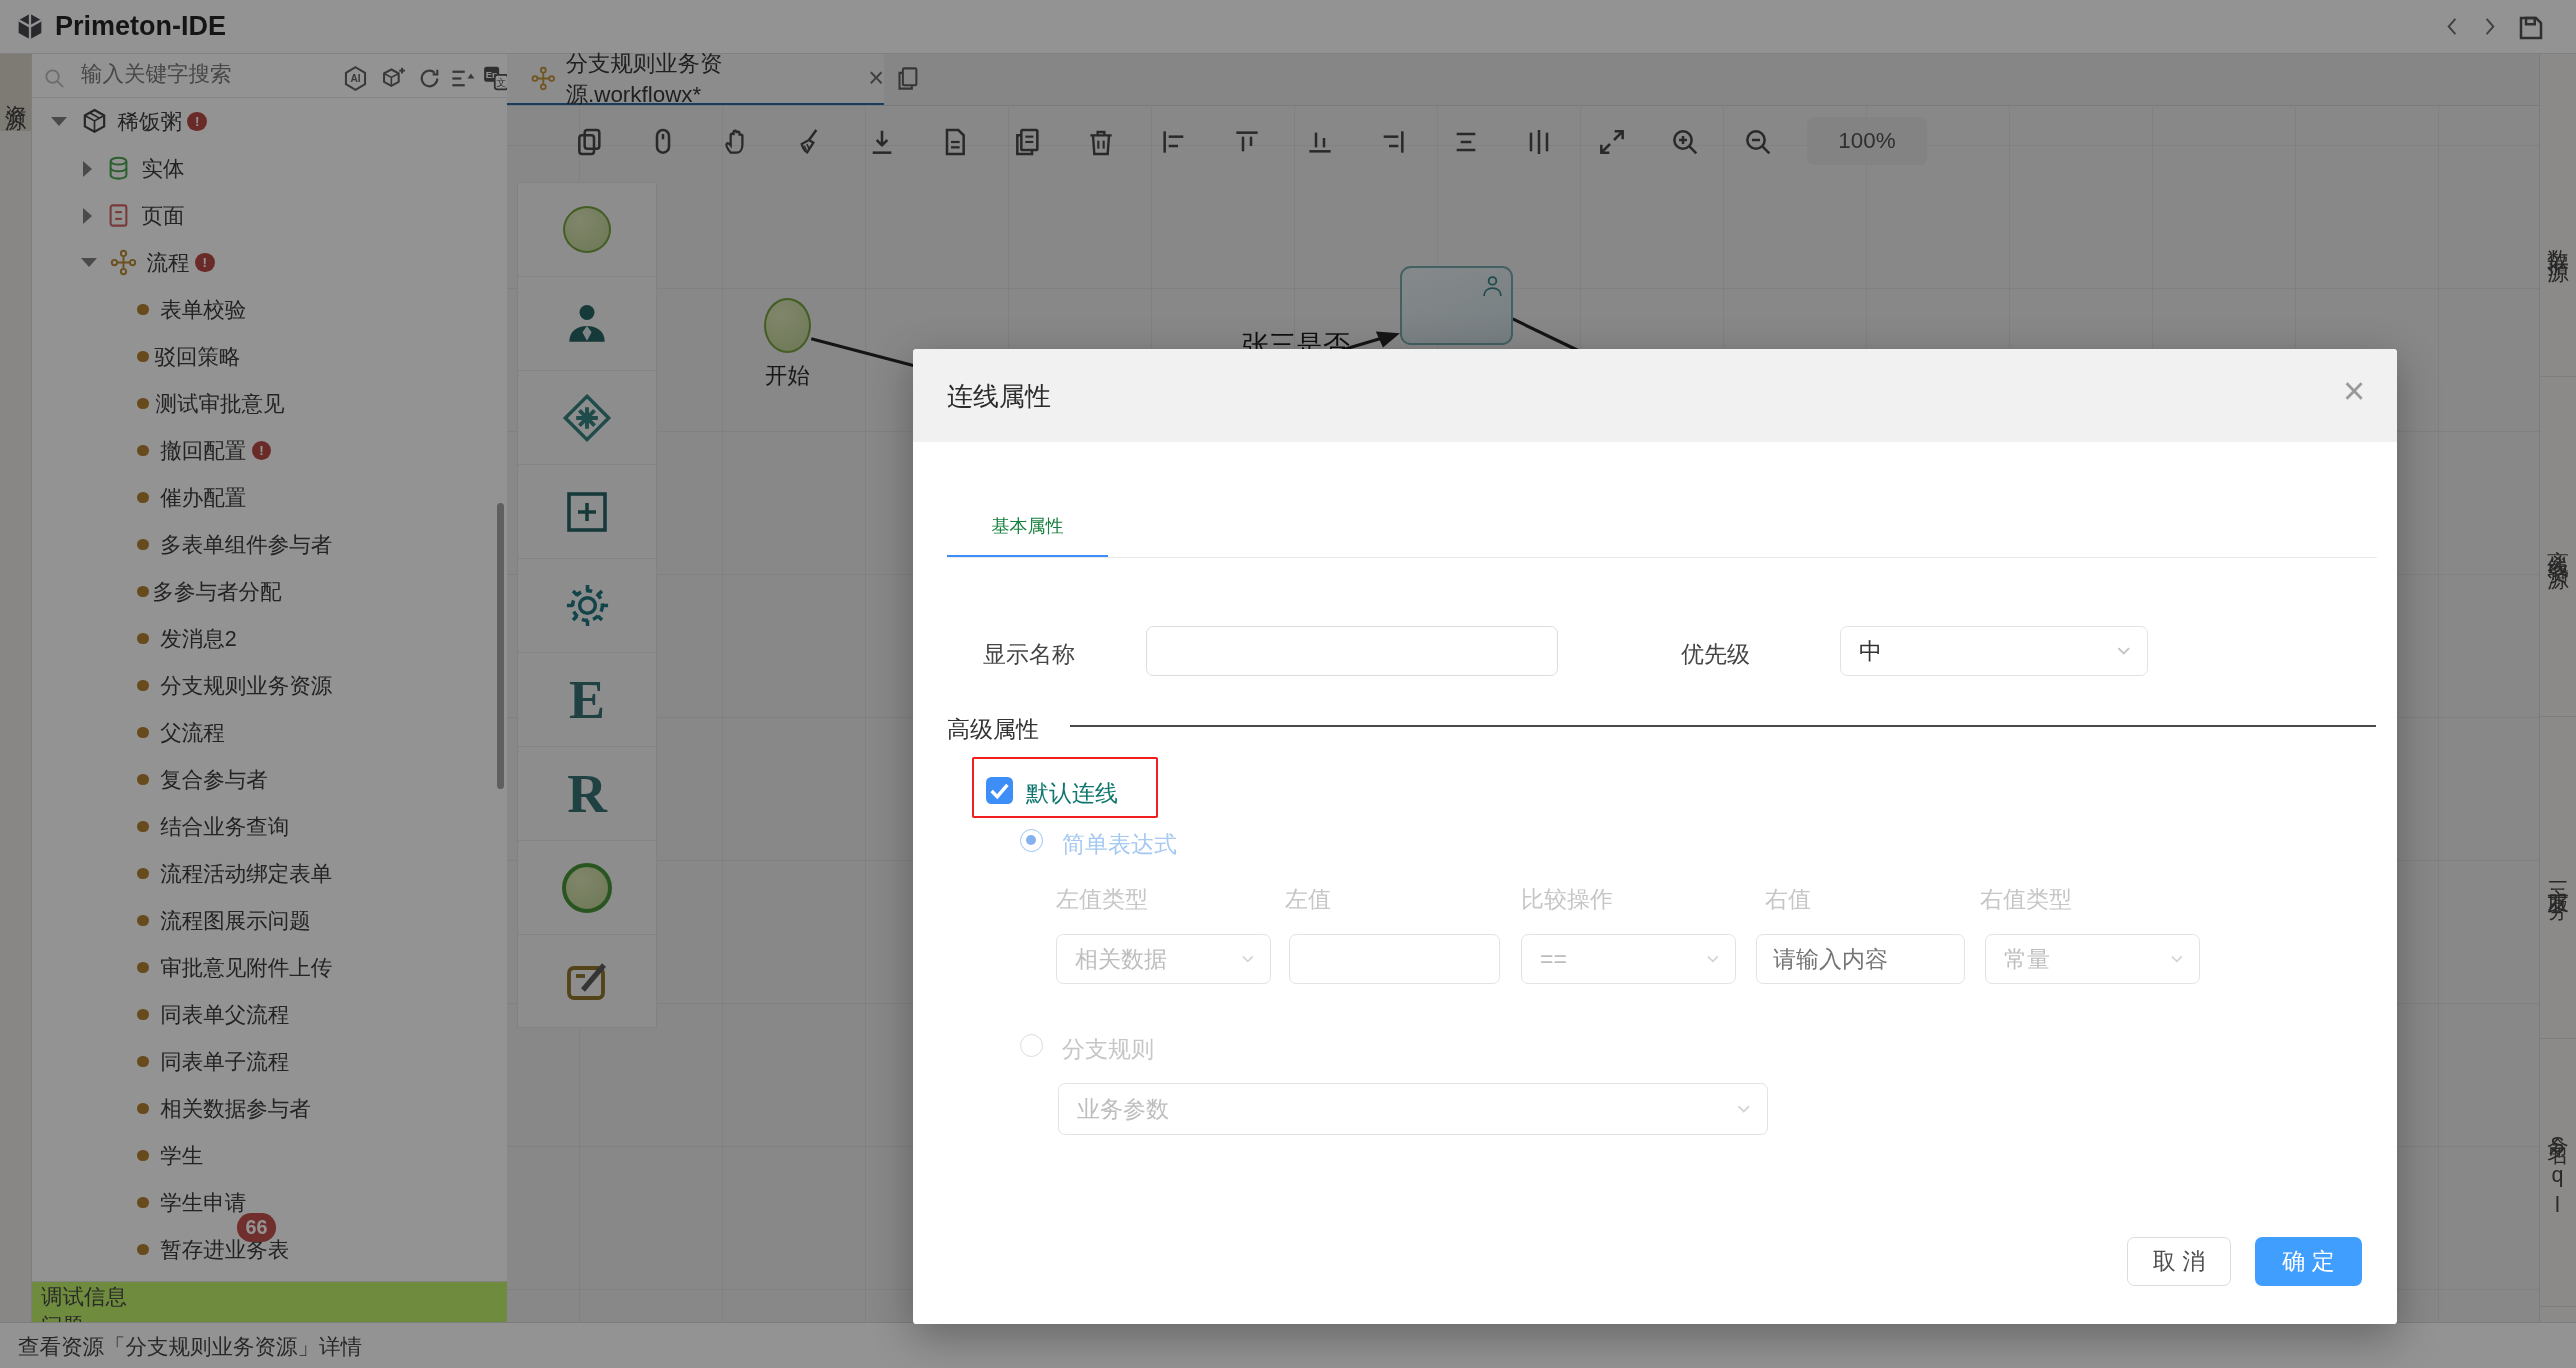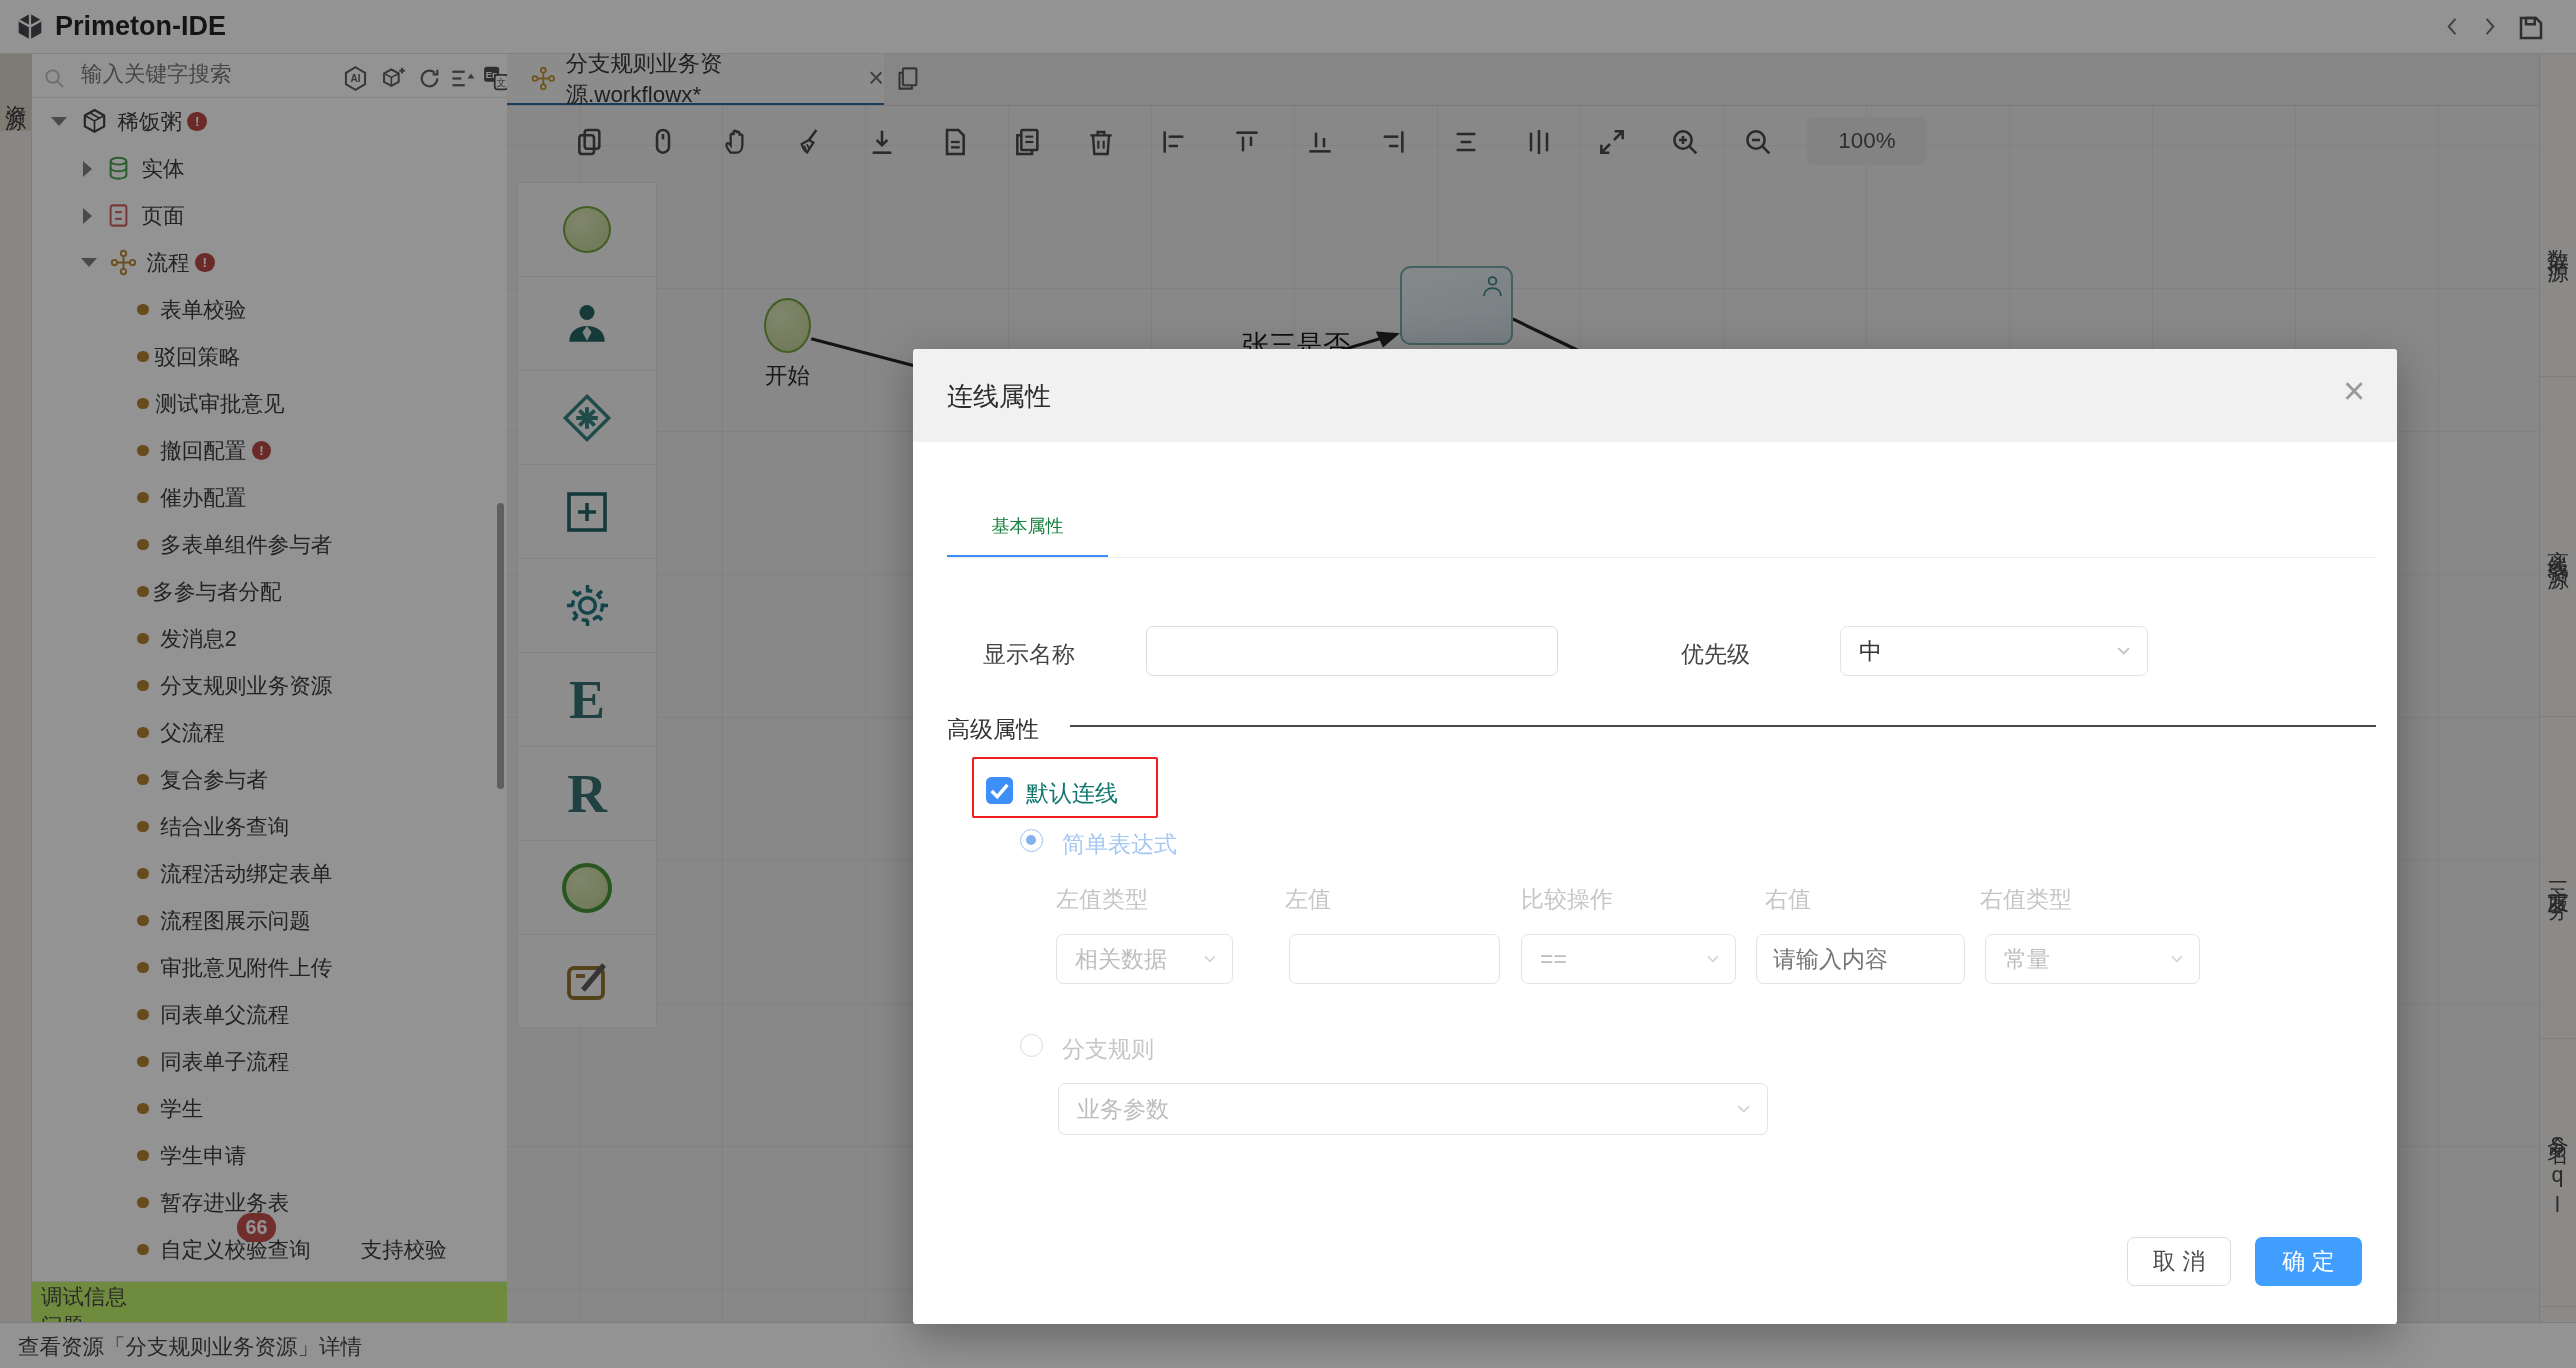--- a/index.html
+++ b/index.html
@@ -251,20 +251,24 @@
     <div class="trow">
         <span class="bullet" style="margin-left:105px"></span>
         <span style="margin-left:11.6px">同表单父流程</span>
       </div>
     <div class="trow">
         <span class="bullet" style="margin-left:105px"></span>
         <span style="margin-left:11.6px">同表单子流程</span>
       </div>
     <div class="trow">
         <span class="bullet" style="margin-left:105px"></span>
+        <span style="margin-left:11.6px">相关数据参与者</span>
+      </div>
+    <div class="trow">
+        <span class="bullet" style="margin-left:105px"></span>
         <span style="margin-left:11.6px">学生</span>
       </div>
     <div class="trow">
         <span class="bullet" style="margin-left:105px"></span>
         <span style="margin-left:11.6px">学生申请</span>
       </div>
     <div class="trow">
         <span class="bullet" style="margin-left:105px"></span>
         <span style="margin-left:11.6px">暂存进业务表</span>
       </div>
@@ -546,21 +550,21 @@
       <div style="position:absolute;left:4.5px;top:4.5px;width:10.7px;height:10.7px;border-radius:50%;background:#85b2ef"></div>
     </div>
     <div class="dlabel" style="left:149px;top:480px;color:#a5c9f3">简单表达式</div>
 
     <div class="dlabel dimlabel" style="left:143px;top:535px">左值类型</div>
     <div class="dlabel dimlabel" style="left:372px;top:535px">左值</div>
     <div class="dlabel dimlabel" style="left:608px;top:535px">比较操作</div>
     <div class="dlabel dimlabel" style="left:852px;top:535px">右值</div>
     <div class="dlabel dimlabel" style="left:1067px;top:535px">右值类型</div>
 
-    <div class="dsel" style="left:143px;top:585px;width:177px">
+    <div class="dsel" style="left:143px;top:585px;width:215px">
       <span class="dimtext">相关数据</span>
       <svg width="19.7" height="19.7" viewBox="0 0 24 24">
           <path d="M6 9 L12 15 L18 9" stroke="#d4d4d4" stroke-width="2" fill="none"></path>
         </svg>
     </div>
     <input class="dinput" style="left: 376px; top: 585px; width: 211px; border-color: rgb(227, 227, 227);">
     <div class="dsel" style="left:608px;top:585px;width:215px">
       <span class="dimtext">==</span>
       <svg width="19.7" height="19.7" viewBox="0 0 24 24">
           <path d="M6 9 L12 15 L18 9" stroke="#d4d4d4" stroke-width="2" fill="none"></path>

